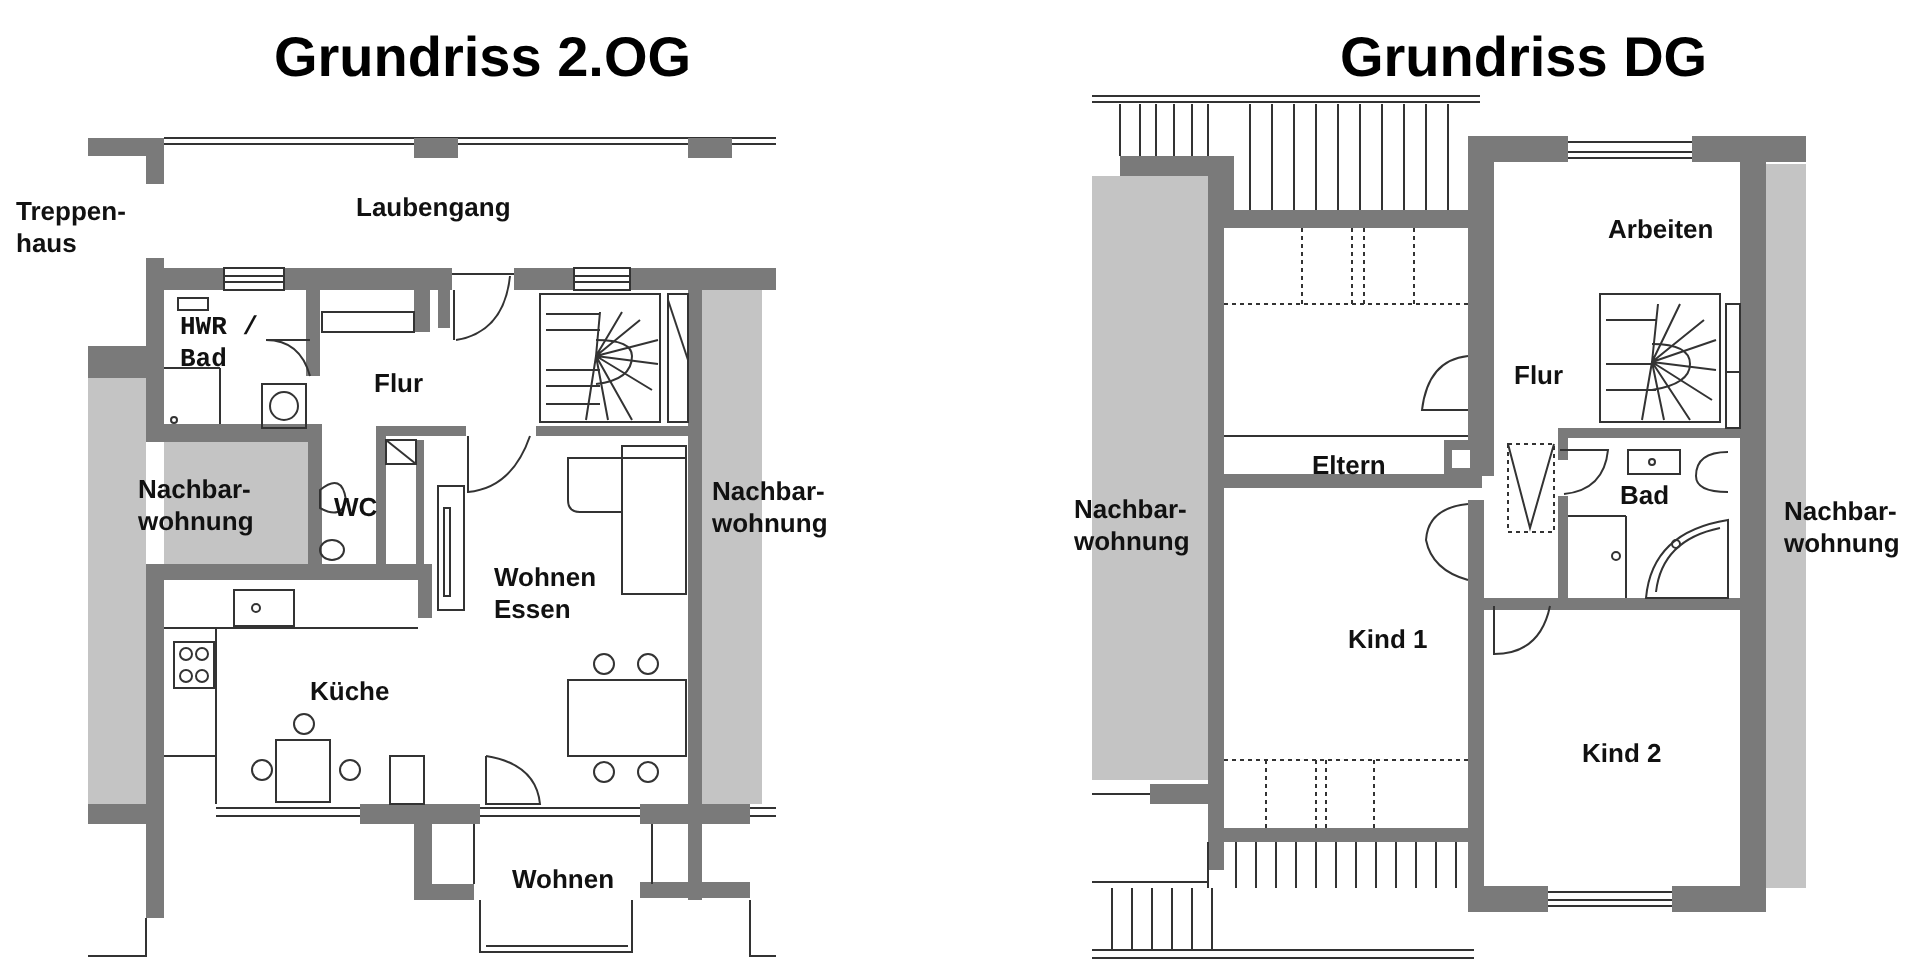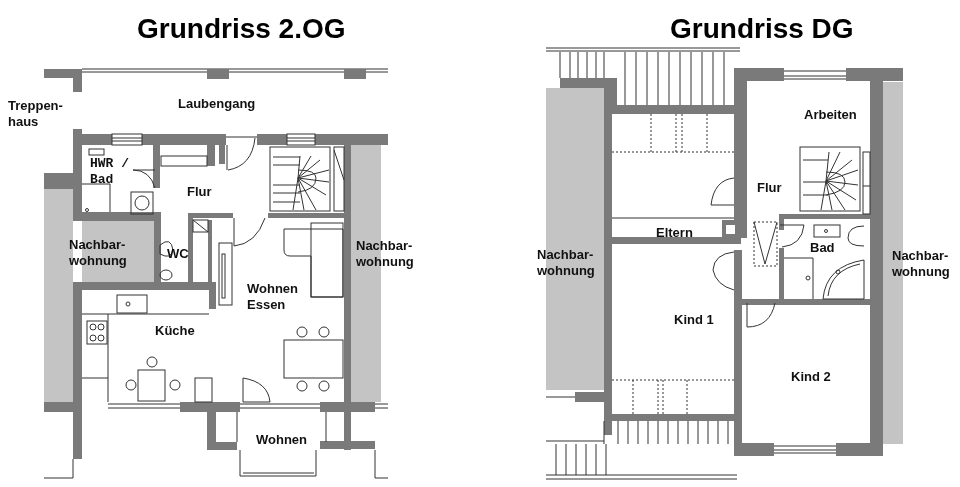--- a/index.html
+++ b/index.html
@@ -257,21 +257,21 @@
 <div class="lbl" style="left:90px; top:156px;font-family:Liberation Mono, monospace;">HWR /
 Bad</div>
 <div class="lbl" style="left:187px; top:184px;">Flur</div>
 <div class="lbl" style="left:167px; top:246px;">WC</div>
 <div class="lbl" style="left:69px; top:237px;">Nachbar-
 wohnung</div>
 <div class="lbl" style="left:356px; top:238px;">Nachbar-
 wohnung</div>
 <div class="lbl" style="left:247px; top:281px;">Wohnen
 Essen</div>
-<div class="lbl" style="left:131px; top:323px;padding-left:24px;">Küche</div>
+<div class="lbl" style="left:131px; top:338px;padding-left:24px;">Küche</div>
 <div class="lbl" style="left:256px; top:432px;">Wohnen</div>
 
 <div class="lbl" style="left:788px; top:107px;margin-left:16px;">Arbeiten</div>
 <div class="lbl" style="left:656px; top:181px;margin-top:44px;">Eltern</div>
 <div class="lbl" style="left:757px; top:180px;">Flur</div>
 <div class="lbl" style="left:810px; top:240px;">Bad</div>
 <div class="lbl" style="left:652px; top:312px;margin-left:22px;">Kind 1</div>
 <div class="lbl" style="left:791px; top:369px;text-align:right;">Kind 2</div>
 <div class="lbl" style="left:537px; top:247px;">Nachbar-
 wohnung</div>

